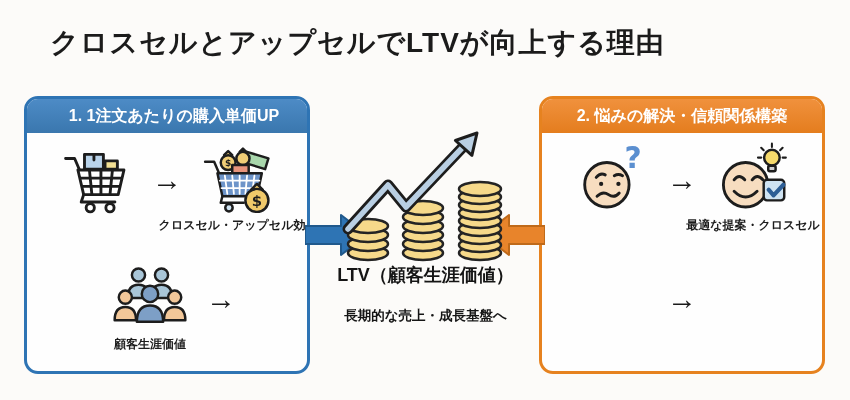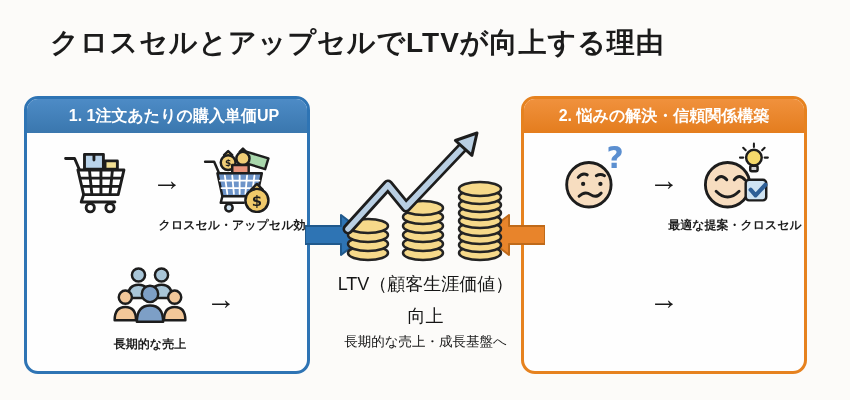--- a/index.html
+++ b/index.html
@@ -1,37 +1,37 @@
 <!DOCTYPE html>
 <html><head>
 <meta charset="utf-8">
 <style>
   html,body{margin:0;padding:0;}
   body{width:850px;height:400px;background:#fcfbf9;font-family:"Liberation Sans","DejaVu Sans",sans-serif;overflow:hidden;}
   .canvas{position:relative;width:850px;height:400px;}
   .title{position:absolute;top:24px;left:0;width:715px;text-align:center;font-size:28px;font-weight:900;color:#1b1b1b;letter-spacing:1px;margin:0;}
   .panel{position:absolute;top:96px;width:286px;height:278px;border:3px solid;border-radius:14px;background:#fefefe;overflow:hidden;box-sizing:border-box;}
   .panel.left{left:24px;border-color:#2e74b4;}
-  .panel.right{left:521px;border-color:#e6821f;}
+  .panel.right{left:539px;border-color:#e6821f;}
   .panel-header{height:34px;line-height:34px;text-align:center;color:#ffffff;font-size:16px;font-weight:800;}
   .panel.left .panel-header{background:linear-gradient(#4d8bc6,#3a77ae);padding-left:14px;}
   .panel.right .panel-header{background:linear-gradient(#f0913d,#e47d1e);}
   .panel-body{height:238px;display:flex;flex-direction:column;}
   .flow-row{flex:1;display:flex;align-items:center;justify-content:center;padding:4px 6px 0 6px;}
   .cell{width:108px;display:flex;flex-direction:column;align-items:center;}
   .cell .icon{width:74px;height:74px;}
   .cell-label{margin-top:2px;min-height:30px;font-size:12px;font-weight:800;color:#1c1c1c;text-align:center;line-height:1.25;white-space:pre-line;width:max-content;max-width:200px;}
   .flow-arrow{font-size:30px;font-weight:900;color:#1a1a1a;margin:0 2px 30px 2px;line-height:1;}
   .center-chart{position:absolute;left:338px;top:131px;width:178px;height:132px;}
   .flow-big{position:absolute;top:212px;width:62px;height:46px;}
   .flow-big.blue{left:305px;}
   .flow-big.orange{left:483px;}
   .center-text{position:absolute;left:318px;top:264px;width:215px;text-align:center;color:#151515;}
-  .ltv-line{font-size:18px;font-weight:400;line-height:1.25;margin-top:9px;}
-  .ltv-note{margin-top:6px;font-size:13.5px;font-weight:400;}
+  .ltv-line{font-size:18px;font-weight:700;line-height:1.25;}
+  .ltv-note{margin-top:20px;font-size:13.5px;font-weight:700;}
   svg text{font-family:"DejaVu Sans",sans-serif;}
 </style>
 </head>
 <body>
 
 <div class="canvas">
 
   <h1 class="title">クロスセルとアップセルでLTVが向上する理由</h1>
 
   <section class="panel left">
@@ -111,21 +111,21 @@
                 <path d="M2 72 q0-16 13-16 q13 0 13 16 z"></path>
                 <circle cx="75" cy="44" r="8"></circle>
                 <path d="M62 72 q0-16 13-16 q13 0 13 16 z"></path>
               </g>
               <g stroke="#1d1d1d" stroke-width="3" fill="#7d9fc6" stroke-linejoin="round">
                 <circle cx="45" cy="40" r="10"></circle>
                 <path d="M29 74 q0-20 16-20 q16 0 16 20 z"></path>
               </g>
             </svg>
           </span>
-          <span class="cell-label">長期的な売上</span>
+          <span class="cell-label">顧客生涯価値</span>
         </div>
         <span class="flow-arrow">→</span>
       </div>
 
     </div>
   </section>
 
   <section class="panel right">
     <div class="panel-header">2. 悩みの解決・信頼関係構築</div>
     <div class="panel-body">
@@ -216,17 +216,16 @@
         <ellipse cx="142" cy="58" rx="21" ry="7"></ellipse>
       </g>
       <path d="M10 98 L50 54 L68 76 L124 17" stroke="#1d1d1d" stroke-width="11" fill="none" stroke-linejoin="round" stroke-linecap="round"></path>
       <path d="M10 98 L50 54 L68 76 L124 17" stroke="#b9cfe3" stroke-width="5.5" fill="none" stroke-linejoin="round" stroke-linecap="round"></path>
       <polygon points="139,2 133.9,24.3 117.4,9.5" fill="#b9cfe3" stroke="#1d1d1d" stroke-width="3" stroke-linejoin="round"></polygon>
     </svg>
   </span>
 
   <div class="center-text">
     <div class="ltv-line">LTV（顧客生涯価値）</div>
-    <div class="ltv-line">向上</div>
     <div class="ltv-note">長期的な売上・成長基盤へ</div>
   </div>
 
 </div>
 
 </body></html>

